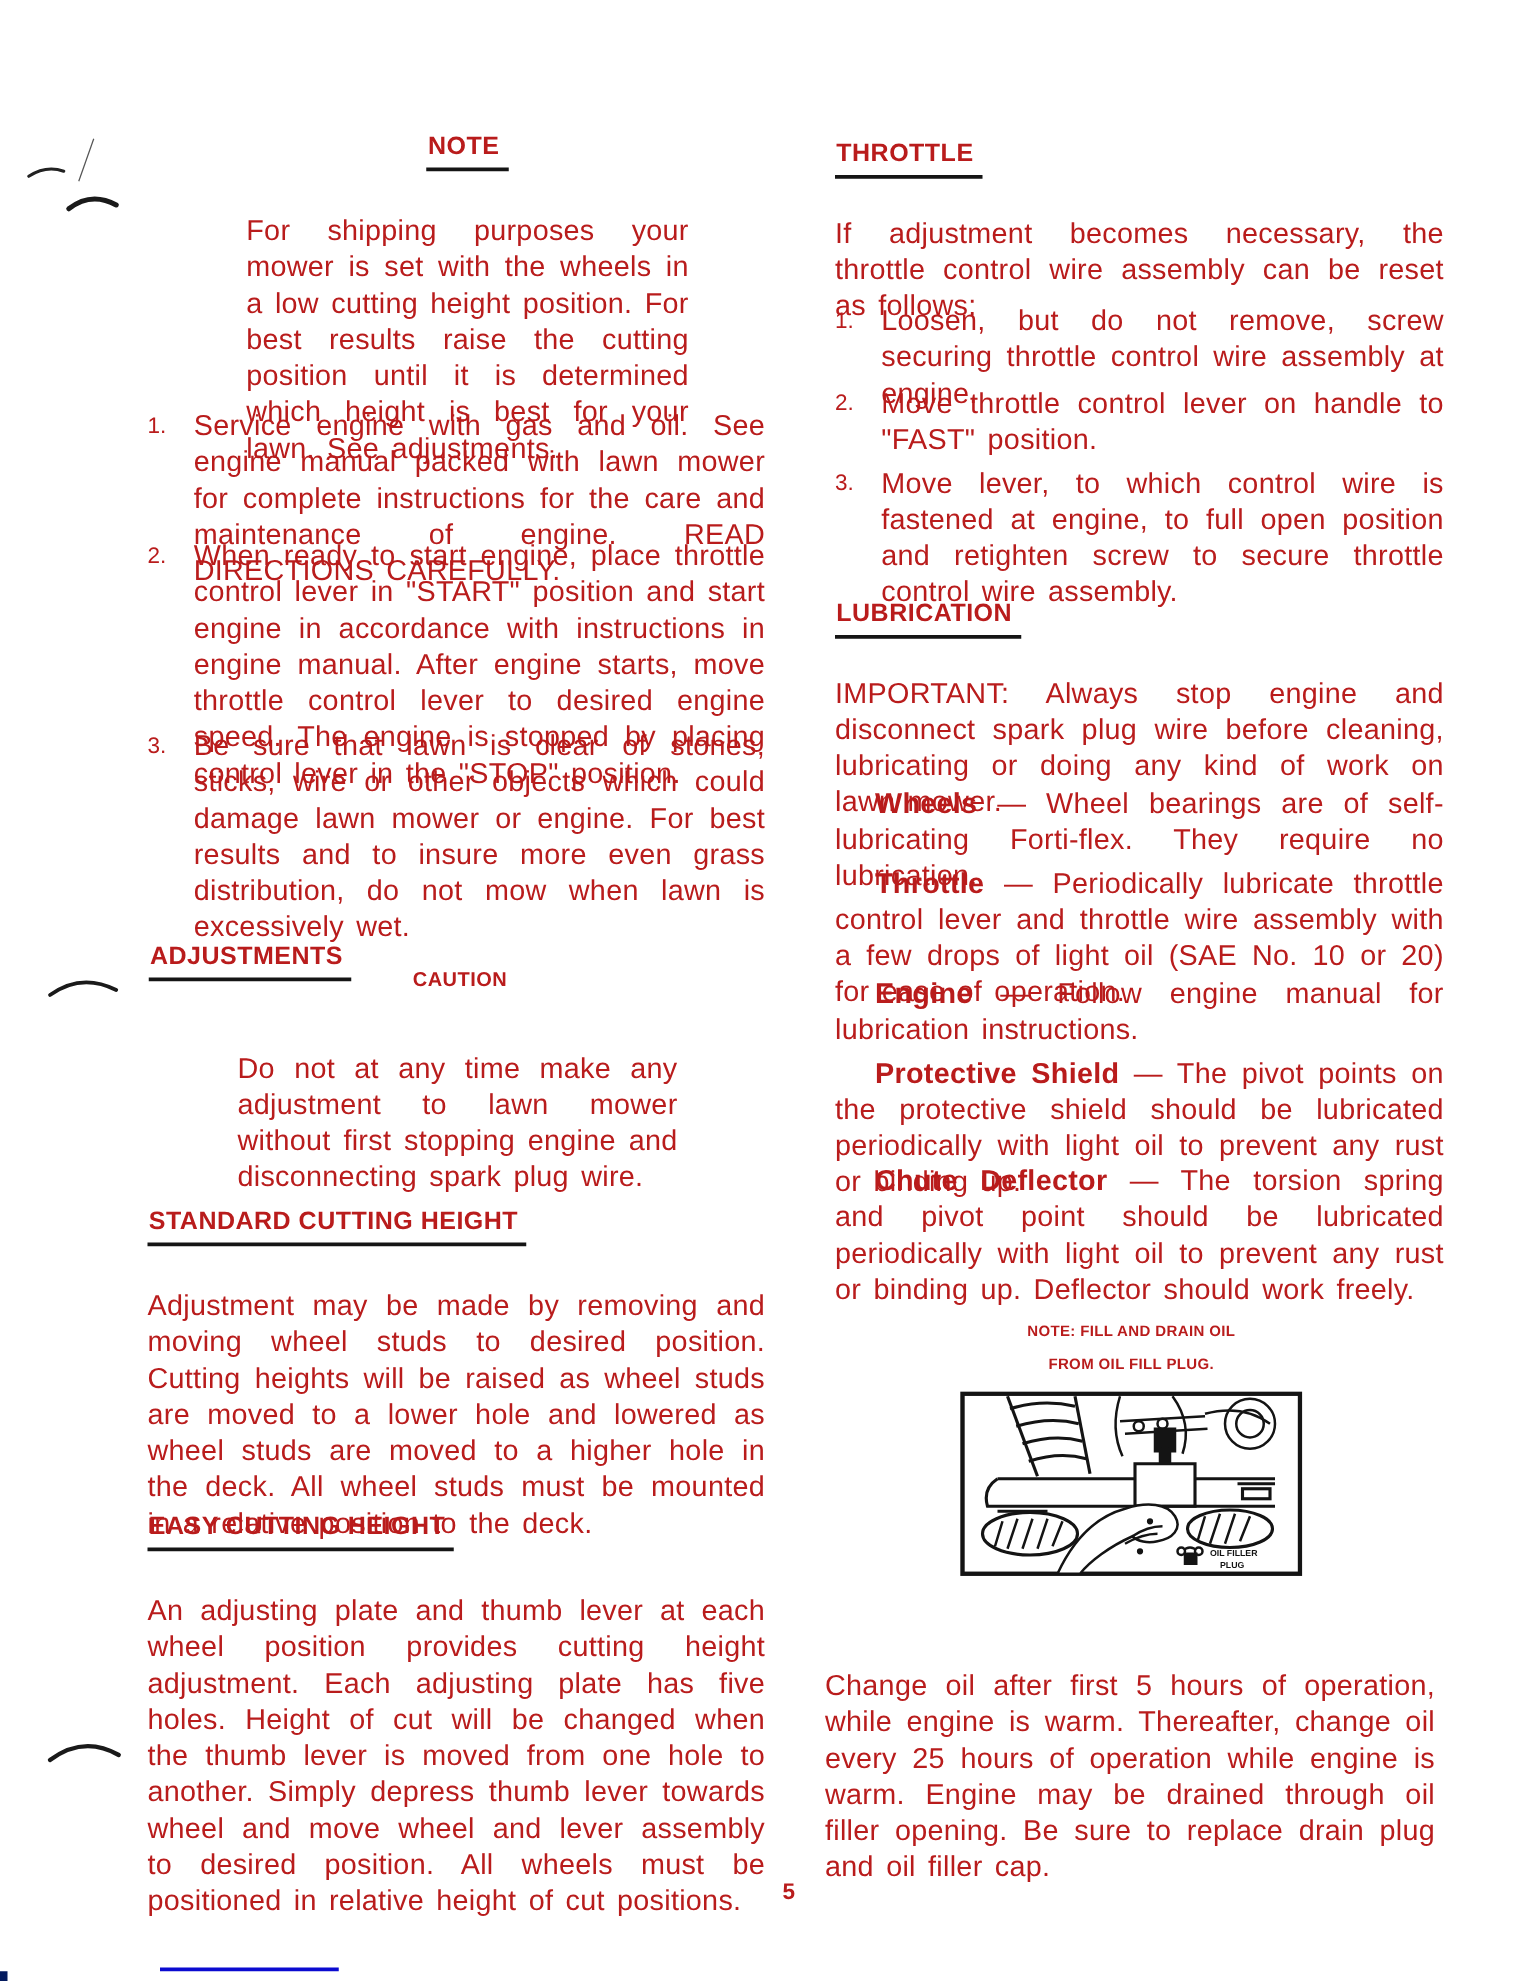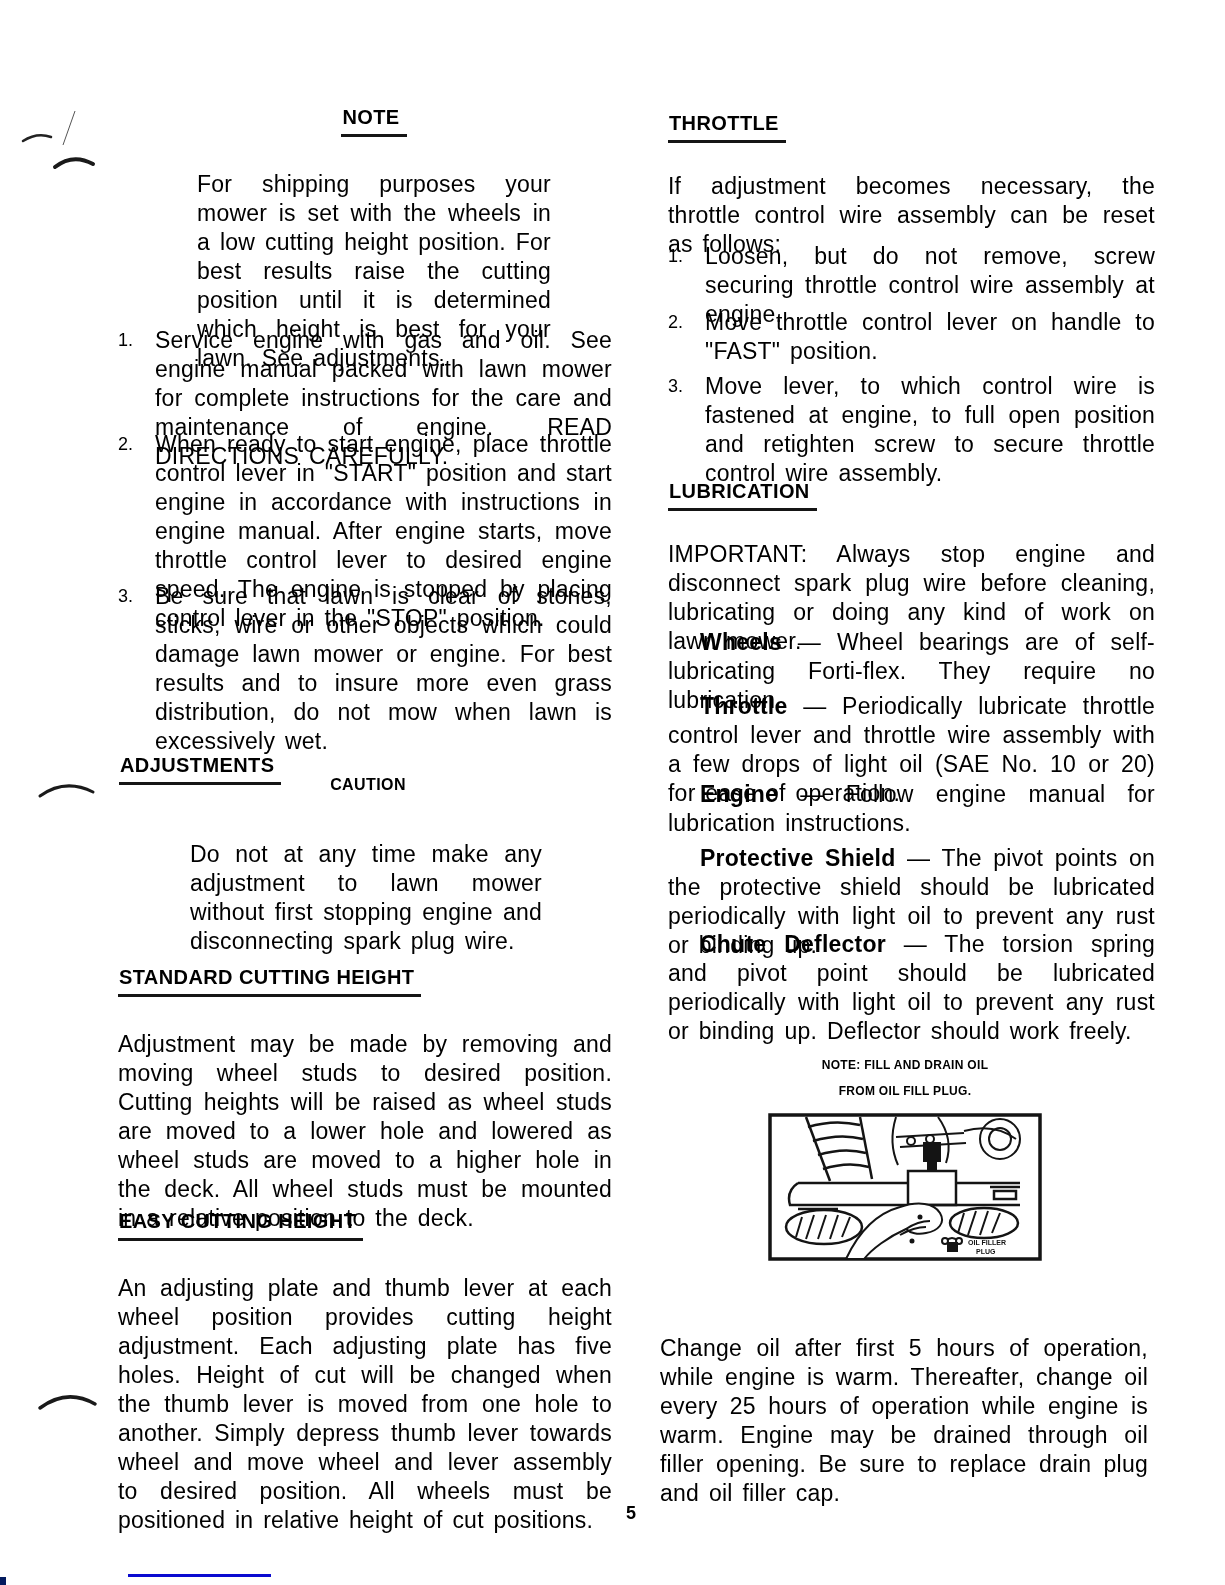--- a/index.html
+++ b/index.html
@@ -1,21 +1,21 @@
 <!DOCTYPE html>
 <html><head>
 <meta charset="utf-8">
 <style>
   html,body{margin:0;padding:0;background:#e8e8e8;}
   .page{
     position:relative;
     width:1225px;height:1585px;
     background:#ffffff;
     font-family:"Liberation Sans", sans-serif;
-    color:#000000;
+    color:#b91c1c;
     overflow:hidden;
   }
   .abs{position:absolute;}
   .p{
     font-size:23px;
     line-height:29px;
     text-align:justify;
     word-spacing:0.14em;
     letter-spacing:0.01em;
   }

